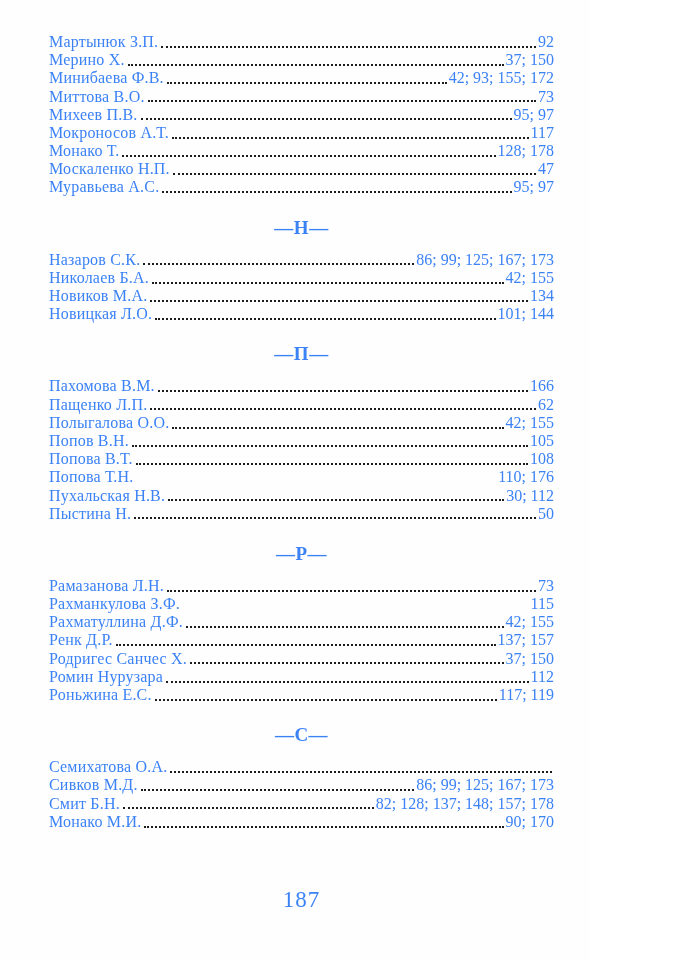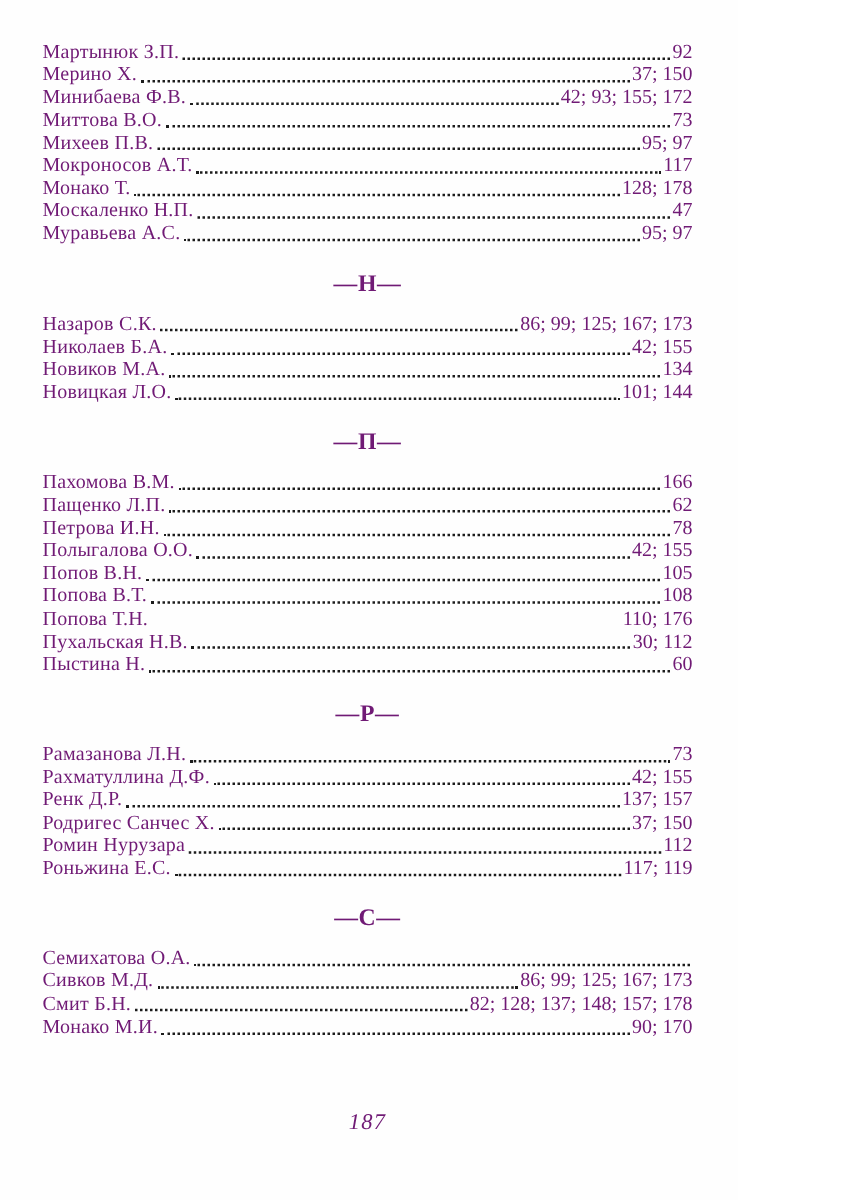--- a/index.html
+++ b/index.html
@@ -5,24 +5,24 @@
   html, body {
     margin: 0;
     padding: 0;
     background: #ffffff;
   }
   .page {
     position: relative;
     width: 590px;
     height: 960px;
     background: #fefefe;
-    color: #701a75;
+    color: #3b82f6;
     font-family: "Liberation Serif", "DejaVu Serif", serif;
     box-sizing: border-box;
-    padding: 33px 36px 0 34px;
+    padding: 33px 36px 0 49px;
     overflow: hidden;
   }
   .index-body { width: 100%; }
   .entry {
     display: flex;
     align-items: flex-end;
     font-size: 16px;
     line-height: 18.2px;
     height: 18.2px;
     white-space: nowrap;
@@ -50,23 +50,22 @@
     height: 22px;
     line-height: 22px;
     text-align: center;
     font-size: 19px;
     font-weight: bold;
     letter-spacing: 0.5px;
   }
   .page-footer {
     margin-top: 56px;
     text-align: center;
-    font-size: 18px;
+    font-size: 23px;
     letter-spacing: 1px;
-    font-style: italic;
   }
 </style>
 </head>
 <body>
 
 <main class="page">
   <section class="index-body" id="index-body">
       <div class="entry">
         <span class="name">Мартынюк З.П.</span>
         <span class="dots"></span>
@@ -138,25 +137,20 @@
         <span class="name">Пахомова В.М.</span>
         <span class="dots"></span>
         <span class="pages">166</span>
       </div>
       <div class="entry">
         <span class="name">Пащенко Л.П.</span>
         <span class="dots"></span>
         <span class="pages">62</span>
       </div>
       <div class="entry">
-        <span class="name">Петрова И.Н.</span>
-        <span class="dots"></span>
-        <span class="pages">78</span>
-      </div>
-      <div class="entry">
         <span class="name">Полыгалова О.О.</span>
         <span class="dots"></span>
         <span class="pages">42; 155</span>
       </div>
       <div class="entry">
         <span class="name">Попов В.Н.</span>
         <span class="dots"></span>
         <span class="pages">105</span>
       </div>
       <div class="entry">
@@ -170,27 +164,32 @@
         <span class="pages">110; 176</span>
       </div>
       <div class="entry">
         <span class="name">Пухальская Н.В.</span>
         <span class="dots"></span>
         <span class="pages">30; 112</span>
       </div>
       <div class="entry">
         <span class="name">Пыстина Н.</span>
         <span class="dots"></span>
-        <span class="pages">60</span>
+        <span class="pages">50</span>
       </div>
       <div class="section-letter">—Р—</div>
       <div class="entry">
         <span class="name">Рамазанова Л.Н.</span>
         <span class="dots"></span>
         <span class="pages">73</span>
+      </div>
+      <div class="entry">
+        <span class="name">Рахманкулова З.Ф.</span>
+        <span class="dots no-leader"></span>
+        <span class="pages">115</span>
       </div>
       <div class="entry">
         <span class="name">Рахматуллина Д.Ф.</span>
         <span class="dots"></span>
         <span class="pages">42; 155</span>
       </div>
       <div class="entry">
         <span class="name">Ренк Д.Р.</span>
         <span class="dots"></span>
         <span class="pages">137; 157</span>

